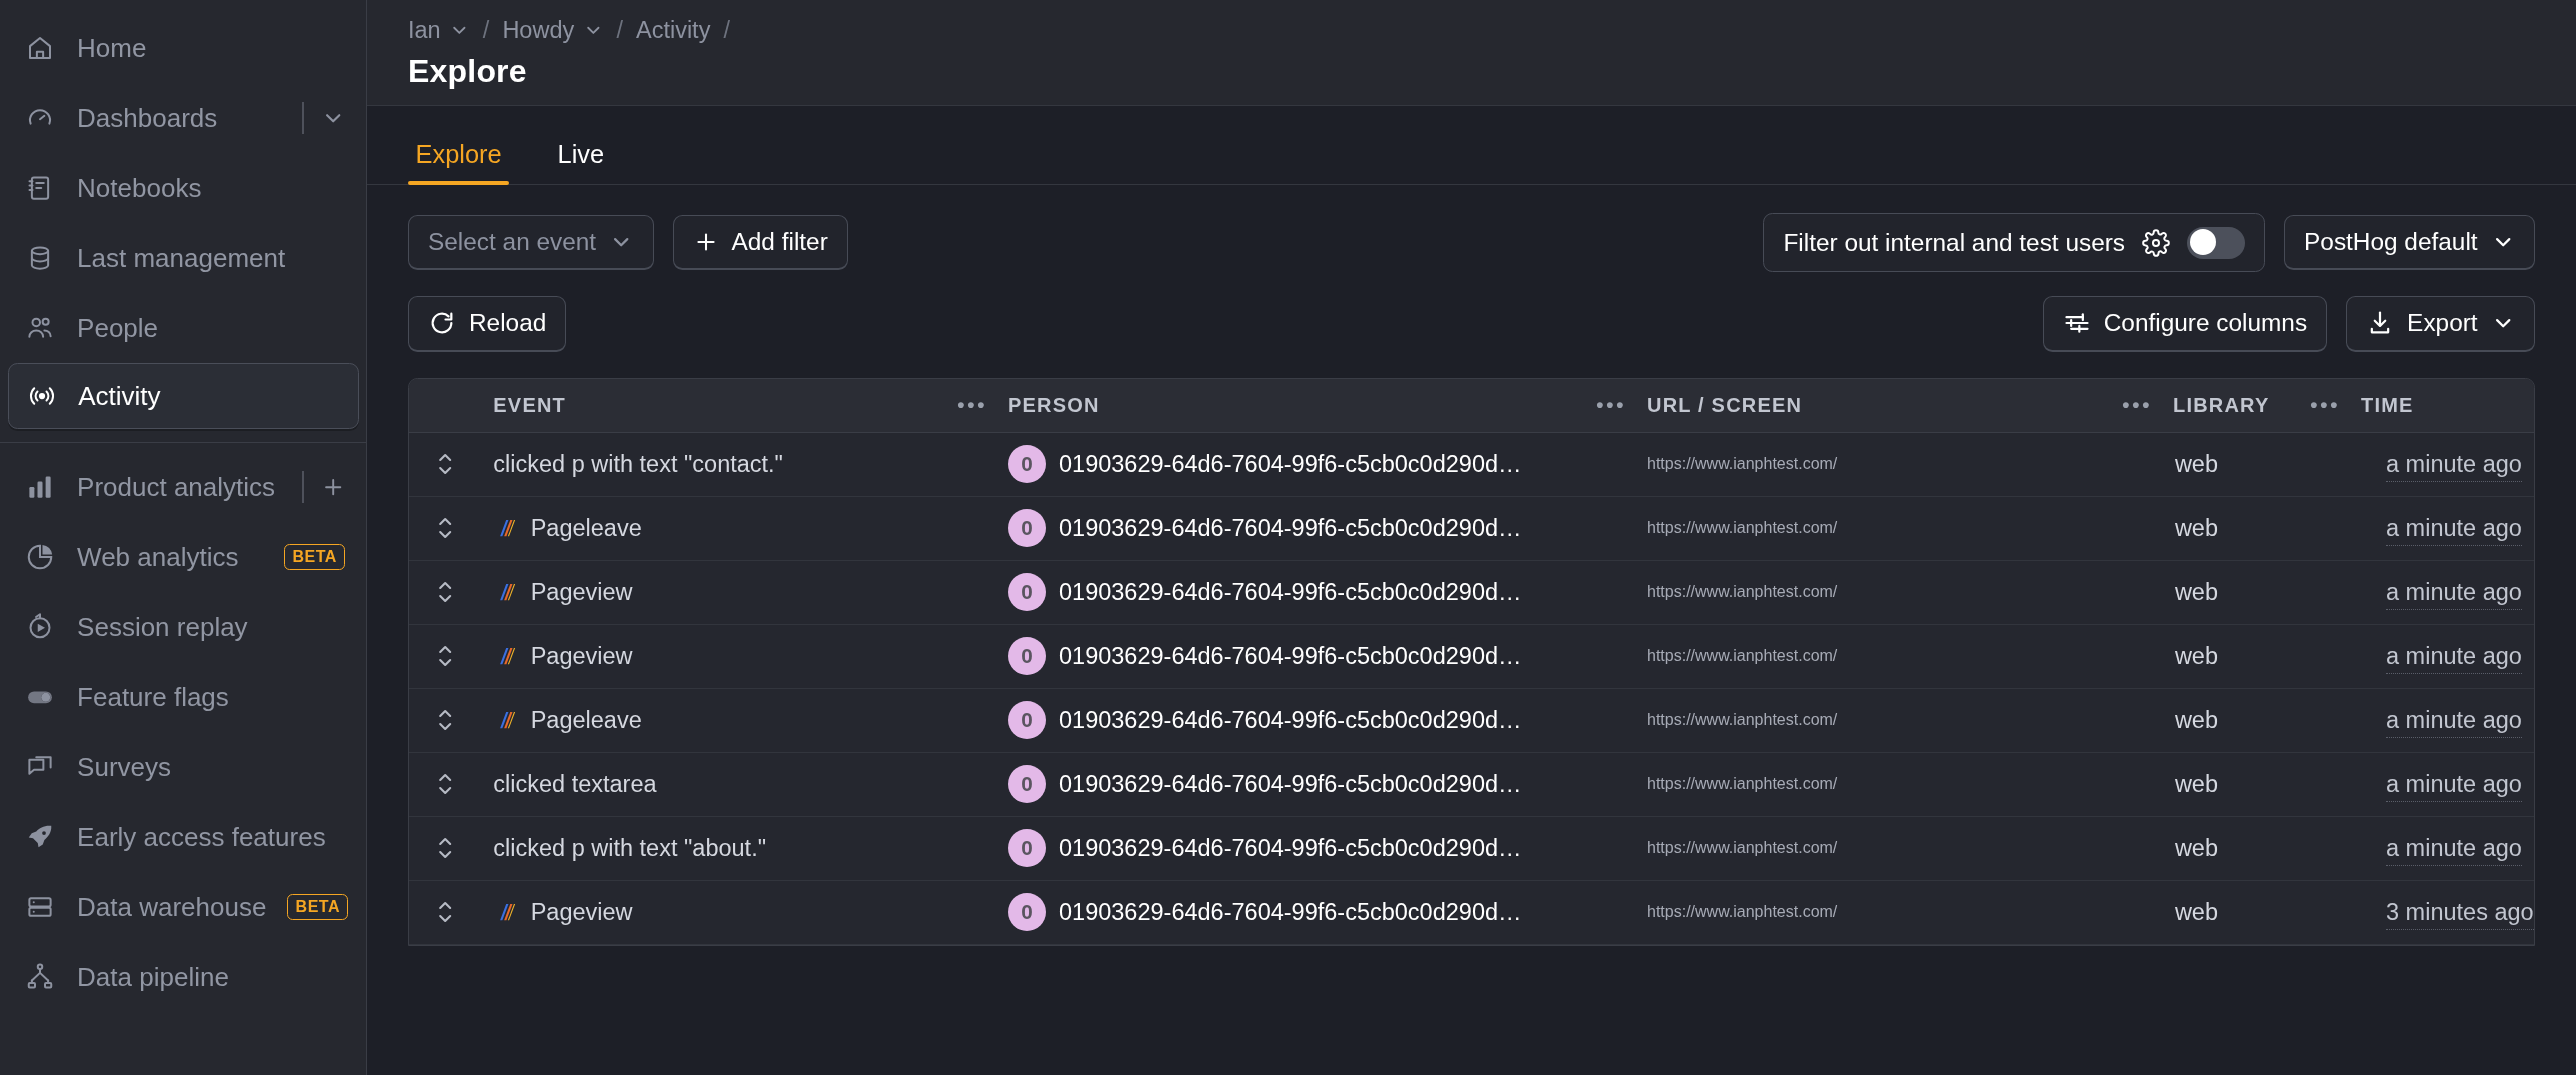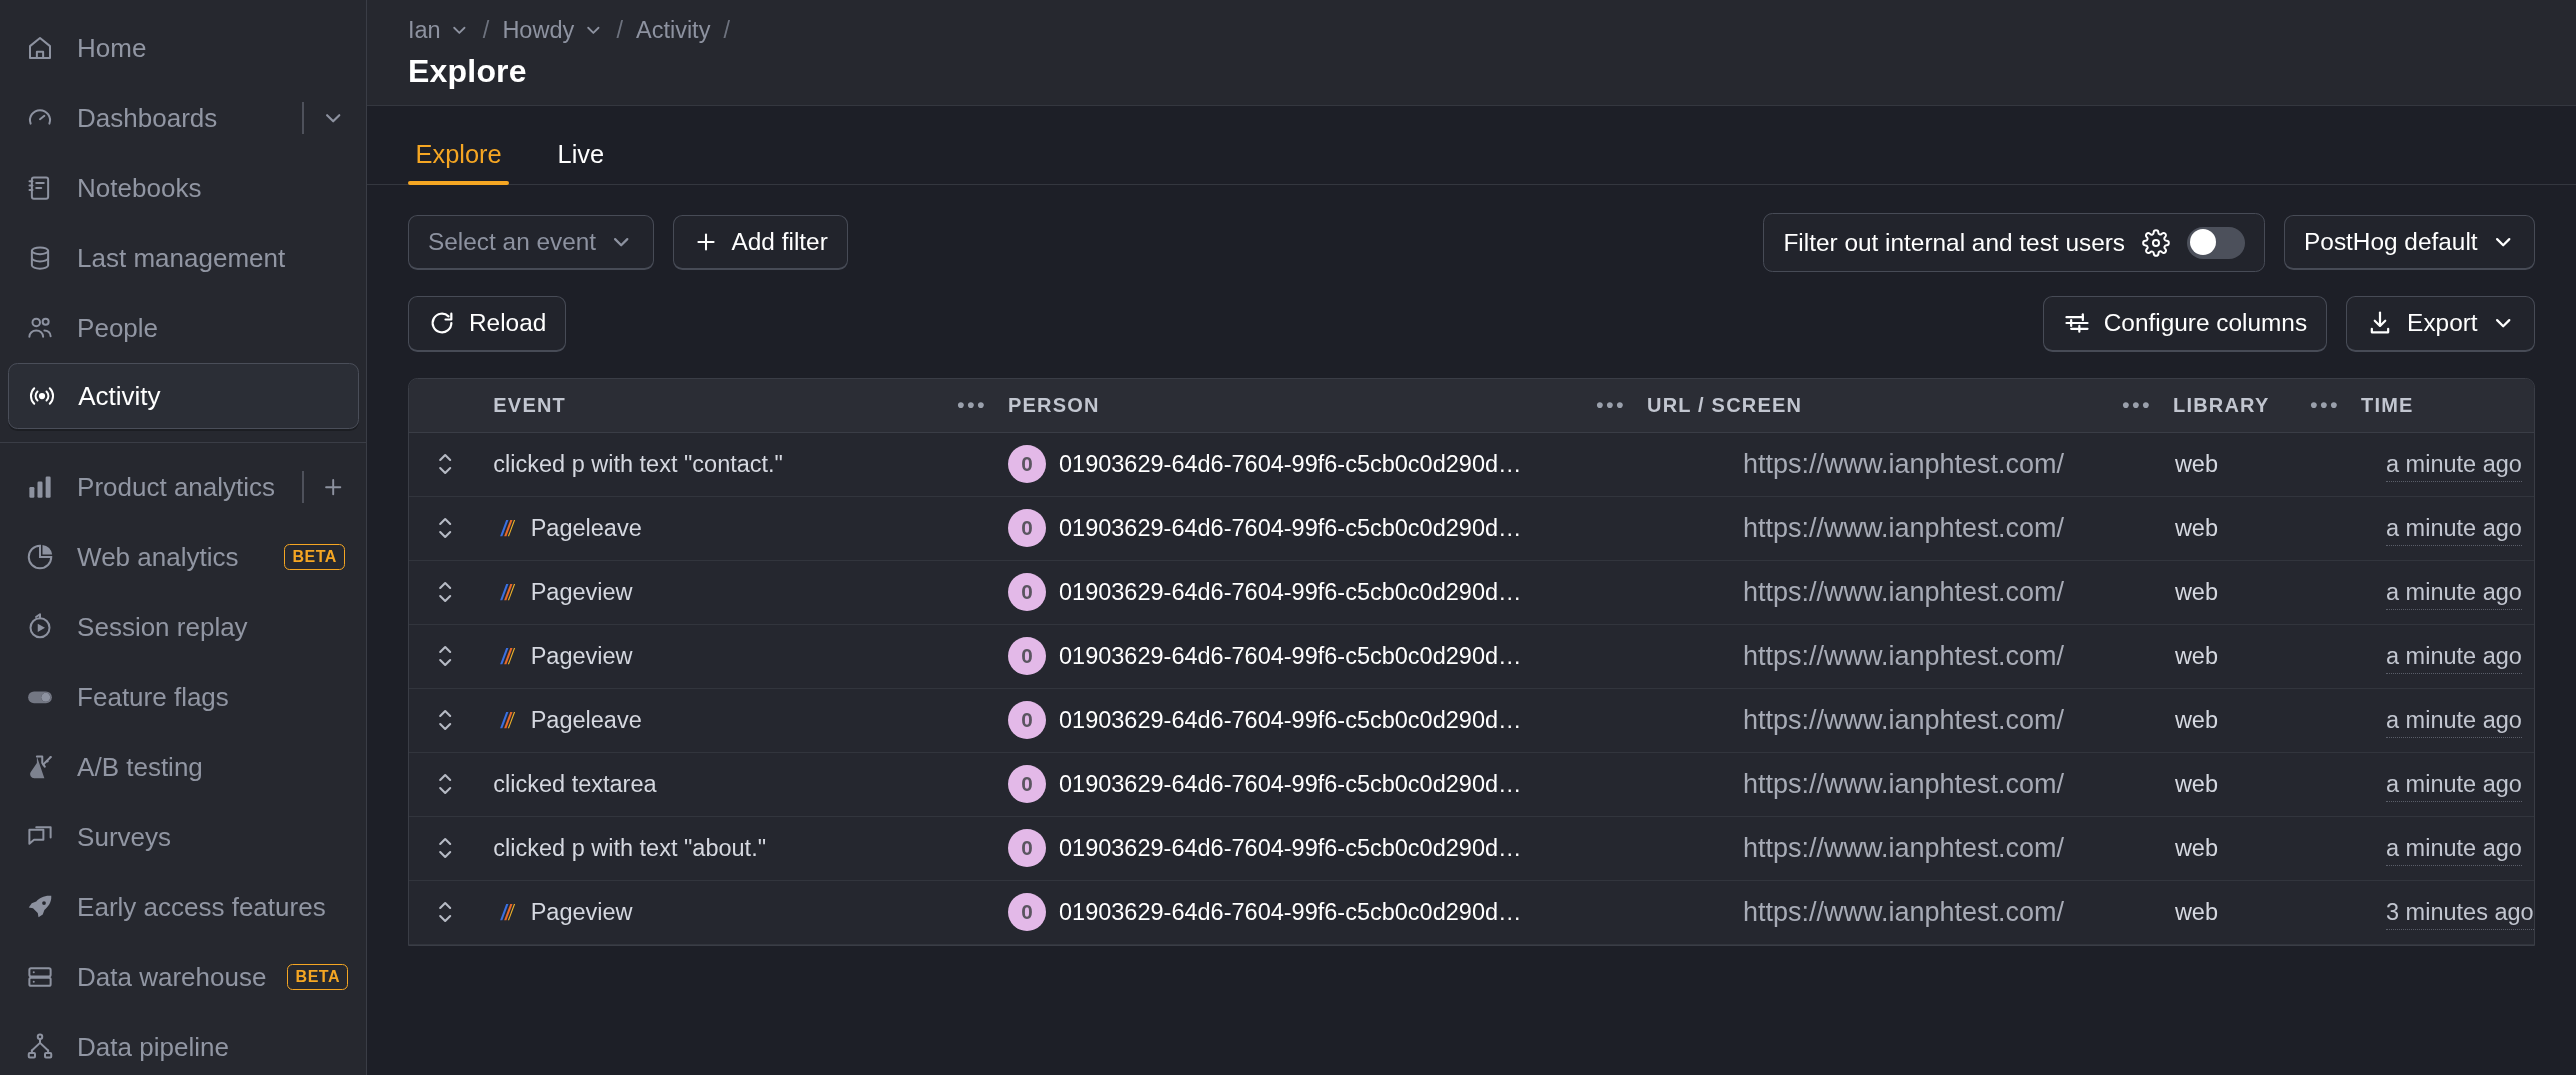--- a/index.html
+++ b/index.html
@@ -190,21 +190,21 @@
   .ev-icon { width: 24.4px; height: 24.4px; flex: 0 0 24.4px; display:block; }
   .person-cell { display: flex; align-items: center; gap: 13px; padding-right: 3.8px; }
   .avatar {
     width: 38px; height: 38px; border-radius: 50%;
     background: #e3b9e8; color: #5a5560;
     font-size: 20.7px; font-weight: 600;
     display: flex; align-items: center; justify-content: center;
     flex: 0 0 38px;
   }
   .pid { color: #ffffff; font-size: 23.5px; overflow: hidden; text-overflow: ellipsis; }
-  .url-cell { color: #a7abb6; font-size: 27px; overflow: hidden; text-overflow: ellipsis; padding-right: 13px; text-align: center; }
+  .url-cell { color: #a7abb6; font-size: 16px; overflow: hidden; text-overflow: ellipsis; padding-right: 13px; }
   .lib-cell { color: #d5d8e0; }
   .time-cell { color: #c2c6d0; border-bottom: 0.9px dotted #5a5e69; display: inline-block; line-height: 1.45; margin-left: 25px; }
   .td-pad { padding-left: 1.9px; }
 </style>
 </head>
 <body>
 
 <div class="app">
 
   <nav class="sidebar">
@@ -325,32 +325,20 @@
         </div>
         <div class="nav-item">
           <span class="nav-icon" style="color: rgb(141, 146, 160);">
             <svg viewBox="0 0 24 24">
               <rect x="2.5" y="7.5" width="19" height="9.5" rx="4.75" fill="currentColor" opacity=".75"></rect>
               <circle cx="16.6" cy="12.25" r="3.6" fill="#26282f"></circle>
               <circle cx="16.6" cy="12.25" r="3.6" fill="currentColor"></circle>
             </svg>
           </span>
           <span class="label">Feature flags</span>
-        </div>
-        <div class="nav-item">
-          <span class="nav-icon" style="color: rgb(141, 146, 160);">
-            <svg viewBox="0 0 24 24" fill="none" stroke="currentColor" stroke-width="1.6" stroke-linecap="round" stroke-linejoin="round">
-              <path d="M9.5 3.5v5.2L4.6 16a3.3 3.3 0 0 0 2.8 5h8.1" fill="currentColor" opacity=".85" stroke="none"></path>
-              <path d="M9.5 3.5h4.3v5.2l2 3"></path>
-              <circle cx="17.8" cy="7.4" r="1" fill="currentColor" stroke="none"></circle>
-              <circle cx="20.4" cy="4.2" r=".8" fill="currentColor" stroke="none"></circle>
-              <line x1="14.6" y1="10" x2="20.6" y2="4"></line>
-            </svg>
-          </span>
-          <span class="label">A/B testing</span>
         </div>
         <div class="nav-item">
           <span class="nav-icon" style="color: rgb(141, 146, 160);">
             <svg viewBox="0 0 24 24" fill="none" stroke="currentColor" stroke-width="1.6" stroke-linecap="round" stroke-linejoin="round">
               <path d="M3.5 6.2h11.2v8H7.2L3.5 17.4z"></path>
               <path d="M9 4.2h11.5v8.2"></path>
             </svg>
           </span>
           <span class="label">Surveys</span>
         </div>

